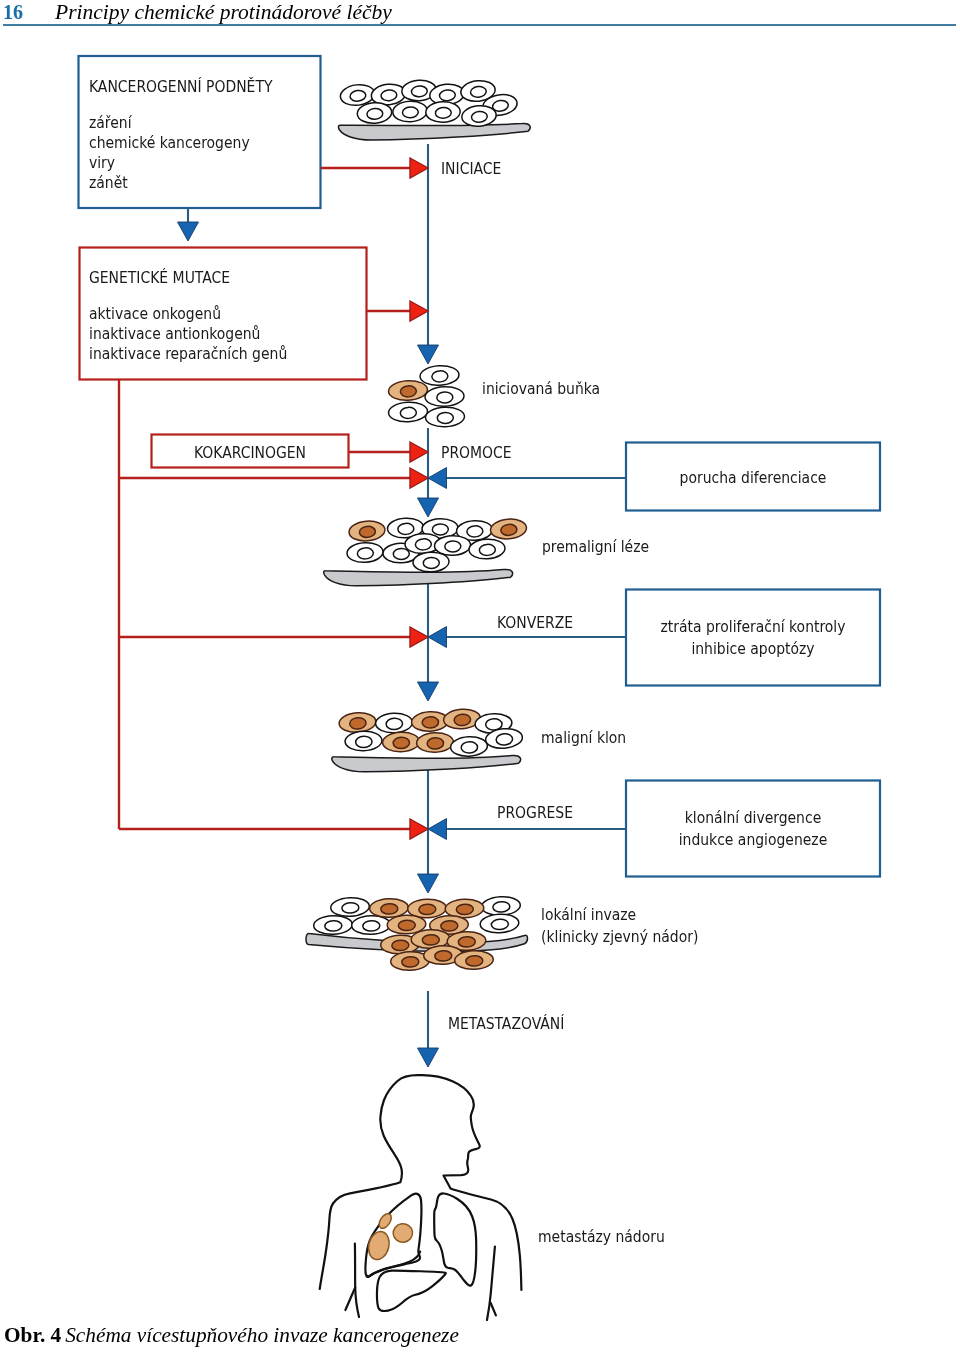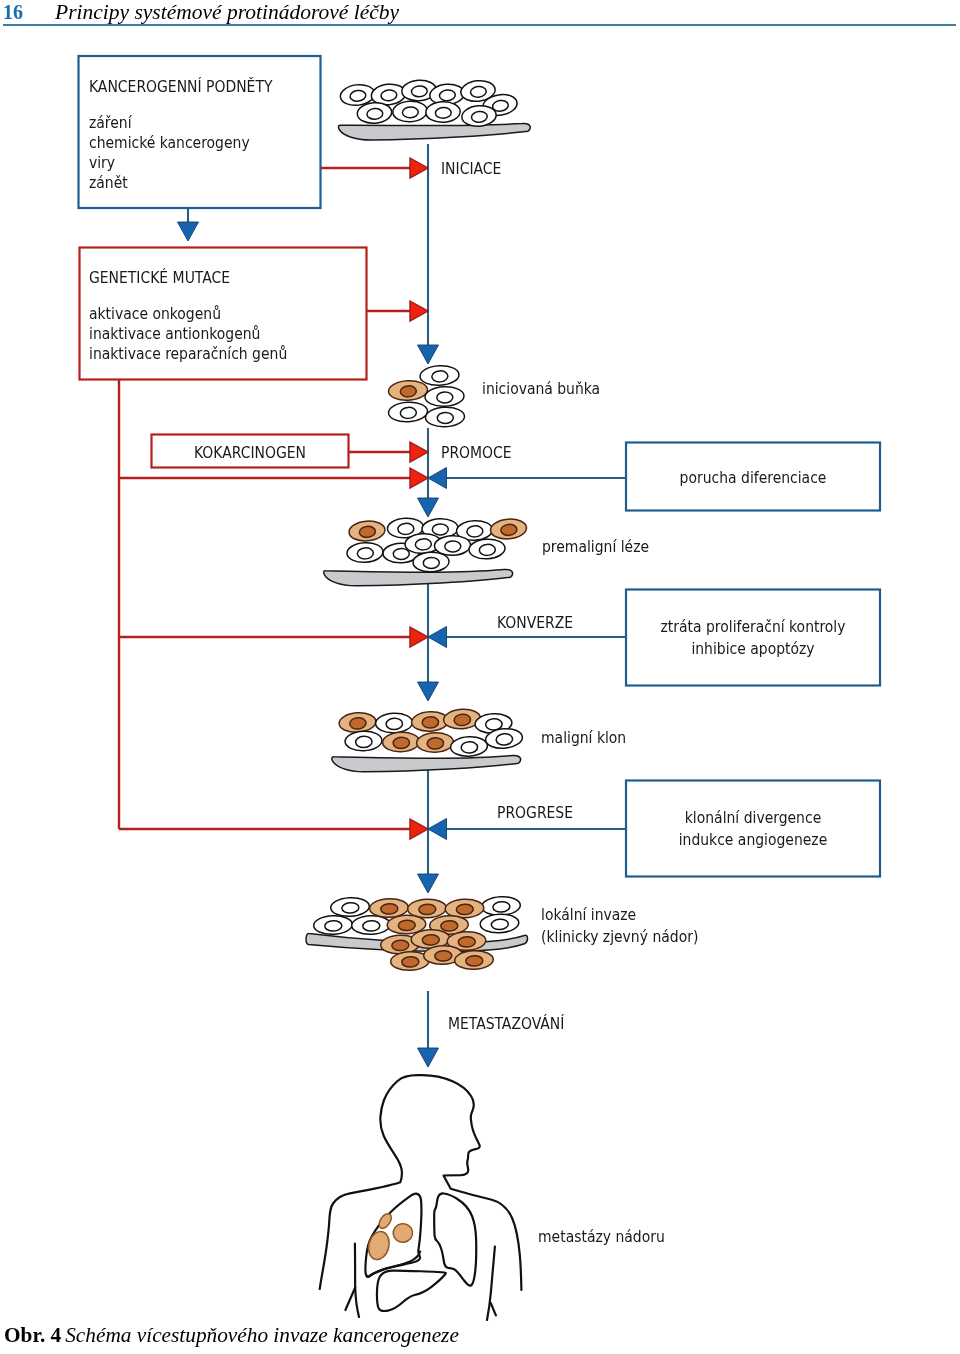--- a/index.html
+++ b/index.html
@@ -14,21 +14,21 @@
   #fig-caption{position:absolute;left:4px;top:1323px;font-family:"Liberation Serif",serif;font-size:21.3px;white-space:nowrap;}
   #fig-caption b{font-weight:bold;}
   #fig-caption i{font-style:italic;}
   svg.diagram{position:absolute;left:0;top:0;width:960px;height:1354px;}
 </style>
 </head>
 <body>
 
 <div class="page">
   <div id="hdr-num">16</div>
-  <div id="hdr-title">Principy systémové protinádorové léčby</div>
+  <div id="hdr-title">Principy chemické protinádorové léčby</div>
   <div id="hdr-rule"></div>
   <div id="fig-caption">
     <b>Obr. 4</b><span style="display:inline-block;width:4px"></span><i>Schéma vícestupňového invaze kancerogeneze</i>
   </div>
 
   <svg class="diagram" viewBox="0 0 960 1354">
     <defs>
       <g id="redArrowR">
           <path d="M0,-10 L18,0 L0,10 Z" fill="#ee2211" stroke="#9e1c17" stroke-width="1.4" stroke-linejoin="miter"></path>
         </g>

